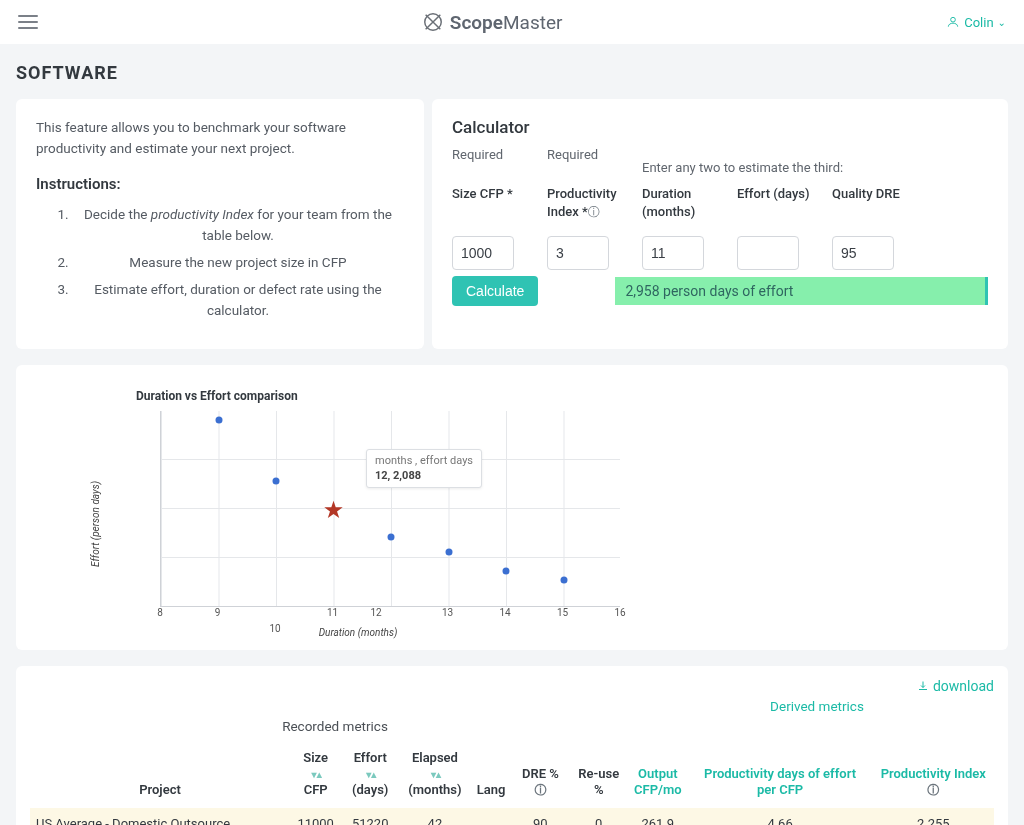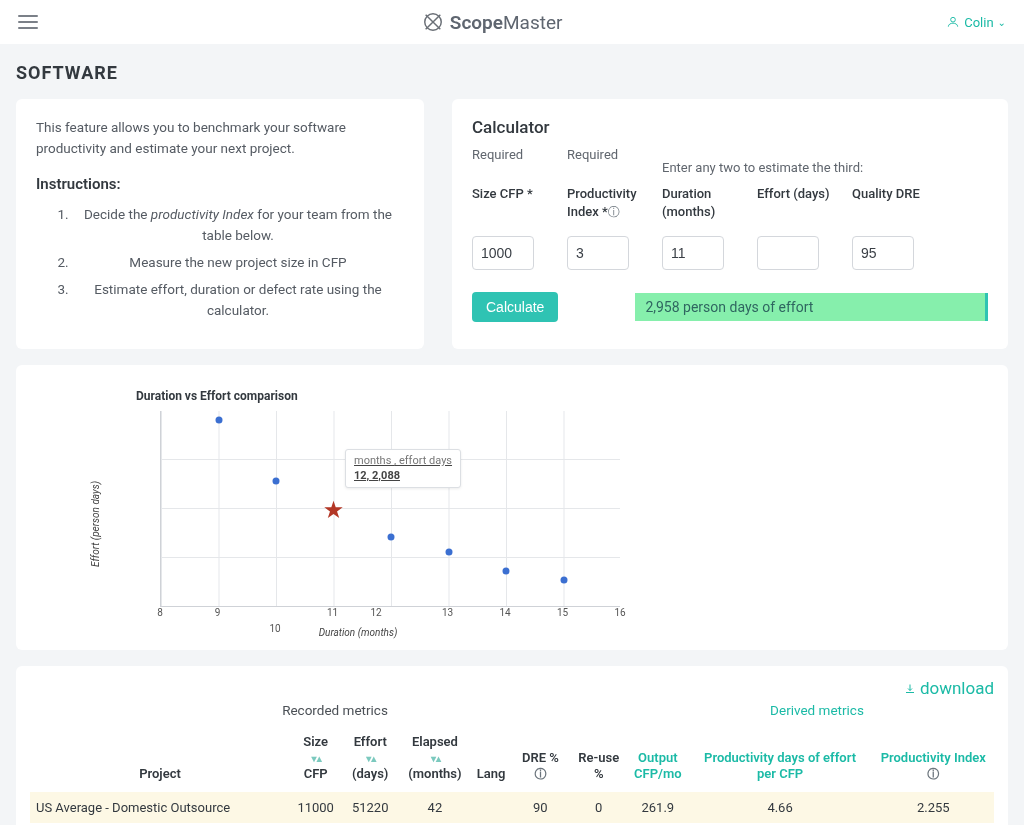--- a/index.html
+++ b/index.html
@@ -30,40 +30,40 @@
 
   
   .page-head { padding: 18px 16px 10px; }
   .page-head h1 { font-size: 18px; letter-spacing: 1px; color: #33393f; font-weight: 700; }
   .breadcrumb { margin-top: 6px; font-size: 13px; color: #6fbfb4; letter-spacing: .8px; }
   .breadcrumb .sep { color: #7d838a; margin: 0 4px; }
   .breadcrumb .home svg { width: 14px; height: 14px; vertical-align: -2px; }
   .breadcrumb .cur { color: #7a7f85; }
 
   
-  .toprow { display: flex; gap: 28px; padding: 6px 16px 0; }
+  .toprow { display: flex; gap: 8px; padding: 6px 16px 0; }
   .card { background: #fff; border-radius: 6px; padding: 18px 20px 22px; }
   .leftcard { width: 408px; font-size: 13.5px; color: #555b63; line-height: 1.55; }
   .leftcard h3 { font-size: 15px; font-weight: 600; margin: 14px 0 8px; color: #33393f; }
   .leftcard ol { padding-left: 36px; text-align: center; }
   .leftcard ol li { margin-bottom: 6px; }
   .leftcard em { font-style: italic; }
 
   .calccard { flex: 1; }
   .calccard h2 { font-size: 17px; font-weight: 500; color: #33393f; margin-bottom: 8px; }
   .calcgrid { display: grid; grid-template-columns: 95px 95px 95px 95px 95px; column-gap: 0; }
   .calcrequired { font-size: 13px; color: #60666e; padding: 2px 0 10px; }
   .calcrequired.span3 { grid-column: 3 / span 3; margin-top: 13px; }
   .collabel { font-size: 13px; color: #33393f; font-weight: 500; line-height: 1.35; padding-bottom: 16px; padding-right: 6px; }
   .collabel .info { color: #6c757d; font-size: 12px; }
   input.calc {
     width: 62px; height: 34px; border: 1px solid #d4d7dc; border-radius: 4px;
     font-size: 14px; padding: 0 8px; color: #3a3f46;
   }
-  .calc-actions { display: flex; align-items: center; gap: 22px; margin-top: 22px; }
+  .calc-actions { display: flex; align-items: center; gap: 22px; margin-top: 6px; }
   .calc-btn {
     background: #2fc3b3; color: #fff; border: none; border-radius: 4px;
     padding: 7px 14px; font-size: 14px; cursor: pointer;
   }
   .calc-result {
     flex: 1; background: #86efac; color: #2f6660; font-size: 14px;
     padding: 6px 10px; border-right: 3px solid #2fc3b3; margin-left: 55px;
   }
 
   
@@ -97,25 +97,25 @@
     box-shadow: 0 1px 3px rgba(0,0,0,.08);
   }
   .tooltip .l1 { color: #777; }
   .tooltip::after {
     content: ""; position: absolute; left: 20px; bottom: -6px;
     border: 6px solid transparent; border-top-color: #fff;
   }
 
   
   .tablecard { margin: 0 16px 16px; padding: 12px 14px 8px; }
-  .dl-row { text-align: right; font-size: 17px; }
+  .dl-row { text-align: right; font-size: 14px; }
   .dl-row a { color: #1bbaa6; }
   .dl-row svg { width: 12px; height: 12px; vertical-align: -1px; }
   .grouphead { display: flex; font-size: 13.5px; margin-top: 4px; }
-  .grouphead .g1 { flex: 0 0 610px; text-align: center; color: #4b5056; }
+  .grouphead .g1 { flex: 0 0 610px; text-align: center; color: #4b5056; margin-top: 20px; }
   .grouphead .g2 { flex: 1; text-align: center; color: #1bbaa6; }
   table { width: 100%; border-collapse: collapse; margin-top: 10px; font-size: 13px; }
   th { font-weight: 600; color: #33393f; padding: 6px 6px 10px; vertical-align: bottom; text-align: center; line-height: 1.25; }
   th.derived { color: #1bbaa6; }
   td { padding: 8px 6px; text-align: center; vertical-align: top; }
   tr.datarow { background: #fdf8e5; }
   td.project { text-align: left; }
   .proj-name { color: #33393f; }
   .sorticons { color: #7bc9be; font-size: 10px; margin-left: 2px; }
   .info-i { color: #6c757d; font-size: 12px; }
@@ -194,21 +194,21 @@
   <div class="chart-wrap">
     <div class="chart-ylabel">Effort (person days)</div>
     <div class="plot" id="plot">
         <div class="pt" style="left: 57.5px; bottom: 185.5px;"></div>
         <div class="pt" style="left: 115px; bottom: 124.6px;"></div>
         <div class="pt" style="left: 230px; bottom: 68.6px;"></div>
         <div class="pt" style="left: 287.5px; bottom: 53.9px;"></div>
         <div class="pt" style="left: 345px; bottom: 35px;"></div>
         <div class="pt" style="left: 402.5px; bottom: 25.9px;"></div>
         <div class="star" style="left: 172.5px; bottom: 95.9px;">★</div>
-        <div class="tooltip" style="left: 184px; bottom: 117.9px; text-decoration: underline;">
+        <div class="tooltip" style="left: 205px; bottom: 117.9px;">
           <div class="l1">months , effort days</div>
           <div><b>12, 2,088</b></div>
         </div>
       </div>
     <div class="xticks" id="xticks">
         <span style="left: 0px;">8</span>
         <span style="left: 57.5px;">9</span>
         <span style="left: 115px; margin-top: 16px;">10</span>
         <span style="left: 172.5px;">11</span>
         <span style="left: 216px;">12</span>

